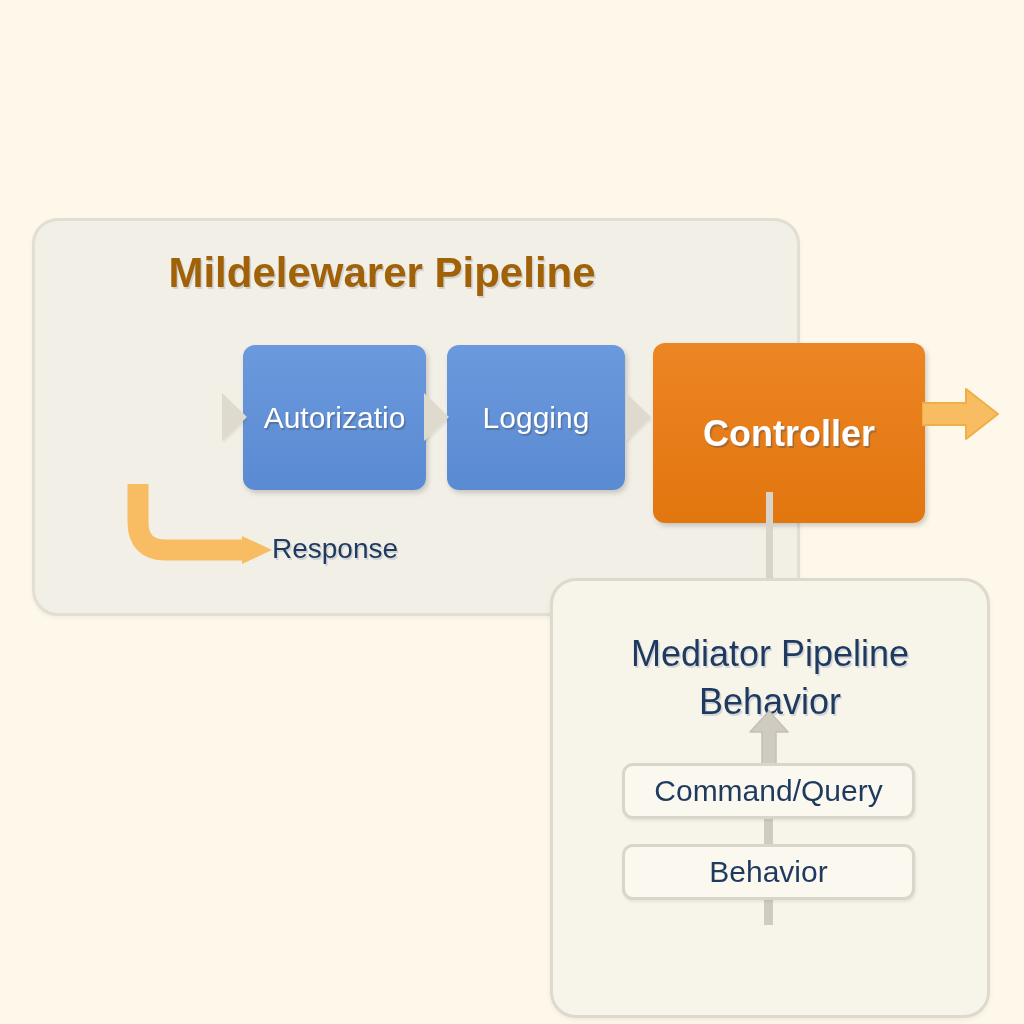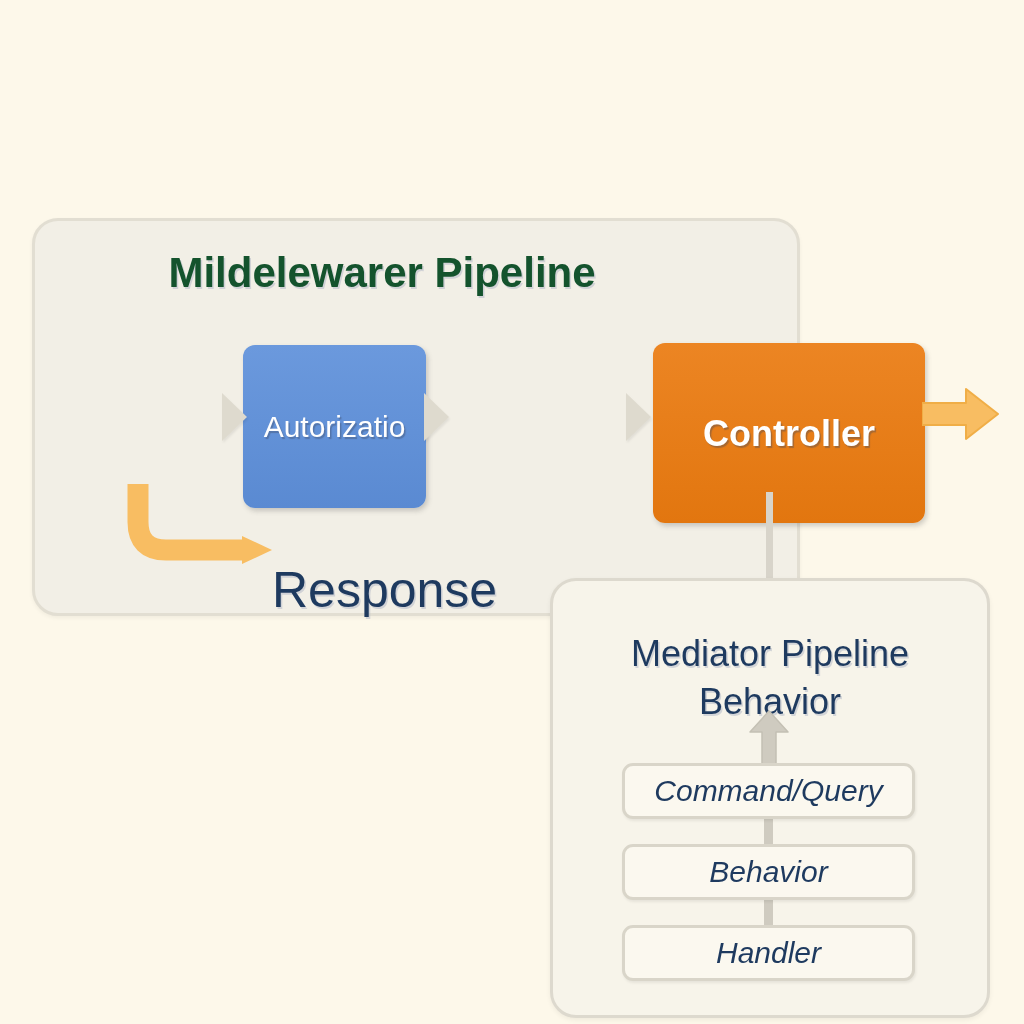--- a/index.html
+++ b/index.html
@@ -45,21 +45,21 @@
     background:#f2efe6;
     border:3px solid #e2ded2;
     border-radius:26px;
     box-shadow:0 2px 4px rgba(0,0,0,0.05);
   }
   .mw-heading {
     position:absolute;
     left:32px; top:244px;
     width:700px;
     text-align:center;
-    color:#14532d;
+    color:#a16207;
     font-size:42px;
     font-weight:bold;
     line-height:58px;
     text-shadow:1.5px 1.5px 0 rgba(175,182,198,0.5);
   }
 
   
   .pbox {
     position:absolute;
     border-radius:12px;
@@ -77,21 +77,21 @@
   .pbox.blue {
     background:linear-gradient(180deg,#6b99dd 0%,#5a8ad2 100%);
   }
   .pbox.orange {
     background:linear-gradient(180deg,#ec8523 0%,#e2760f 100%);
     font-weight:bold;
     font-size:36px;
   }
 
   .pbox-1 { left:70px;  top:345px; width:153px; height:145px; }
-  .pbox-2 { left:243px; top:345px; width:183px; height:163px; }
+  .pbox-2 { left:243px; top:345px; width:183px; height:145px; }
   .pbox-3 { left:447px; top:345px; width:178px; height:145px; }
   .pbox-4 { left:653px; top:343px; width:272px; height:180px; }
 
   
   .chev {
     position:absolute;
     width:0; height:0;
     border-top:24px solid transparent;
     border-bottom:24px solid transparent;
     border-left:25px solid #dedace;
@@ -112,25 +112,24 @@
   
   .resp-arrow {
     position:absolute;
     left:112px; top:484px;
     width:165px; height:90px;
   }
   .resp-label {
     position:absolute;
     left:272px; top:524px;
     color:#1e3a5f;
-    font-size:50px;
+    font-size:28px;
     line-height:50px;
     text-shadow:1.5px 1.5px 0 rgba(175,182,198,0.5);
     white-space:nowrap;
-    margin-top:41px;
   }
 
   
   .med-panel {
     position:absolute;
     left:550px; top:578px;
     width:440px; height:440px;
     background:#f7f4ea;
     border:3px solid #ddd9ce;
     border-radius:26px;
@@ -160,21 +159,20 @@
     width:293px; height:56px;
     background:#fbf8ef;
     border:3px solid #d9d5c9;
     border-radius:11px;
     display:flex;
     align-items:center;
     justify-content:center;
     color:#1e3a5f;
     font-size:30px;
     box-shadow:1px 2px 3px rgba(0,0,0,0.07);
-    font-style:italic;
   }
   .mbox-1 { top:763px; }
   .mbox-2 { top:844px; }
   .mbox-3 { top:925px; }
 
   .med-link {
     position:absolute;
     left:764px;
     width:9px;
     background:#cfcbc0;
@@ -194,20 +192,23 @@
 <body>
 
 <div id="stage">
 
 
   <div class="mw-panel"></div>
   <div class="mw-heading">Mildelewarer Pipeline</div>
 
   <div class="pbox blue pbox-2">
     <span>Autorizatio</span>
+  </div>
+  <div class="pbox blue pbox-3">
+    <span>Logging</span>
   </div>
   <div class="pbox orange pbox-4">
     <span>Controller</span>
   </div>
 
   <div class="chev chev-1"></div>
   <div class="chev chev-2"></div>
   <div class="chev chev-3"></div>
 
   <svg class="out-arrow" viewBox="0 0 80 58">
@@ -234,17 +235,14 @@
 
   <div class="med-link med-link-1"></div>
   <div class="med-link med-link-2"></div>
 
   <div class="mbox mbox-1">
     <span>Command/Query</span>
   </div>
   <div class="mbox mbox-2">
     <span>Behavior</span>
   </div>
-  <div class="mbox mbox-3">
-    <span>Handler</span>
-  </div>
 
 </div>
 
 </body></html>

